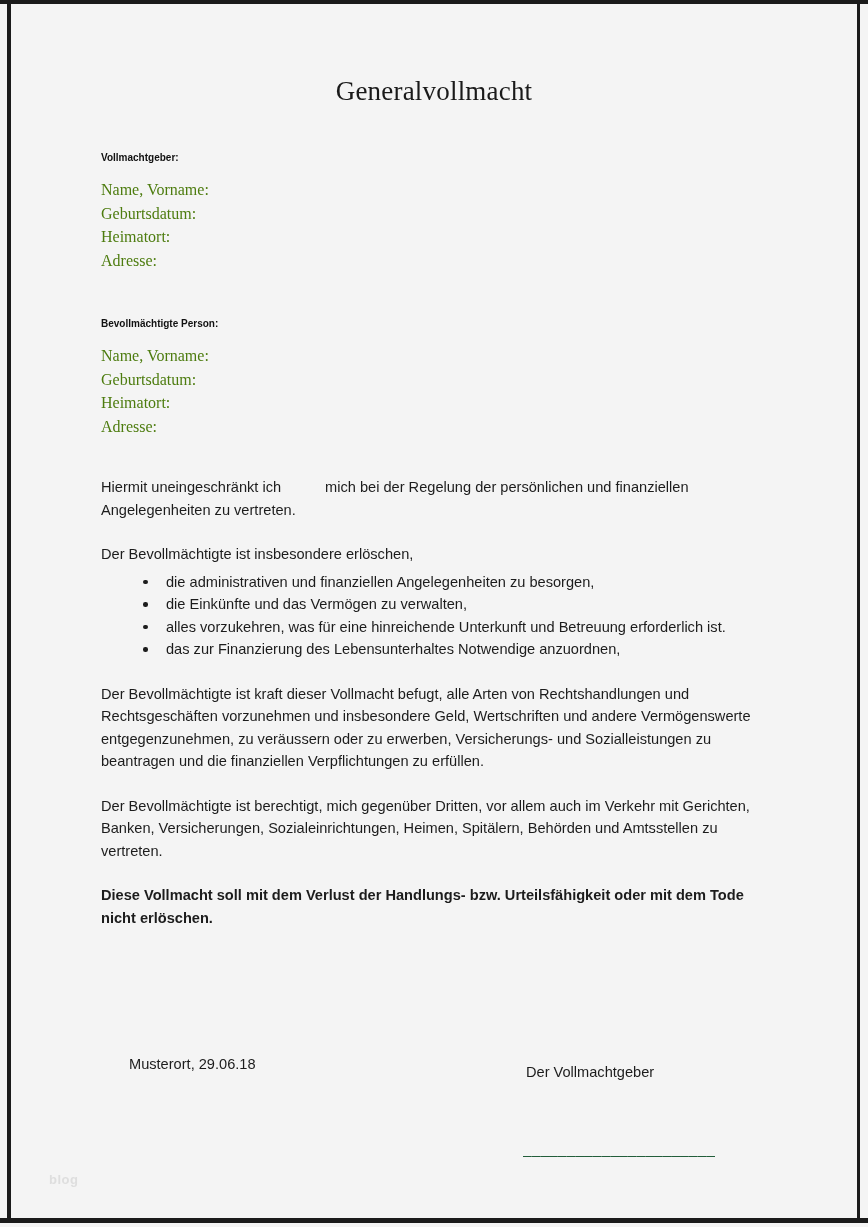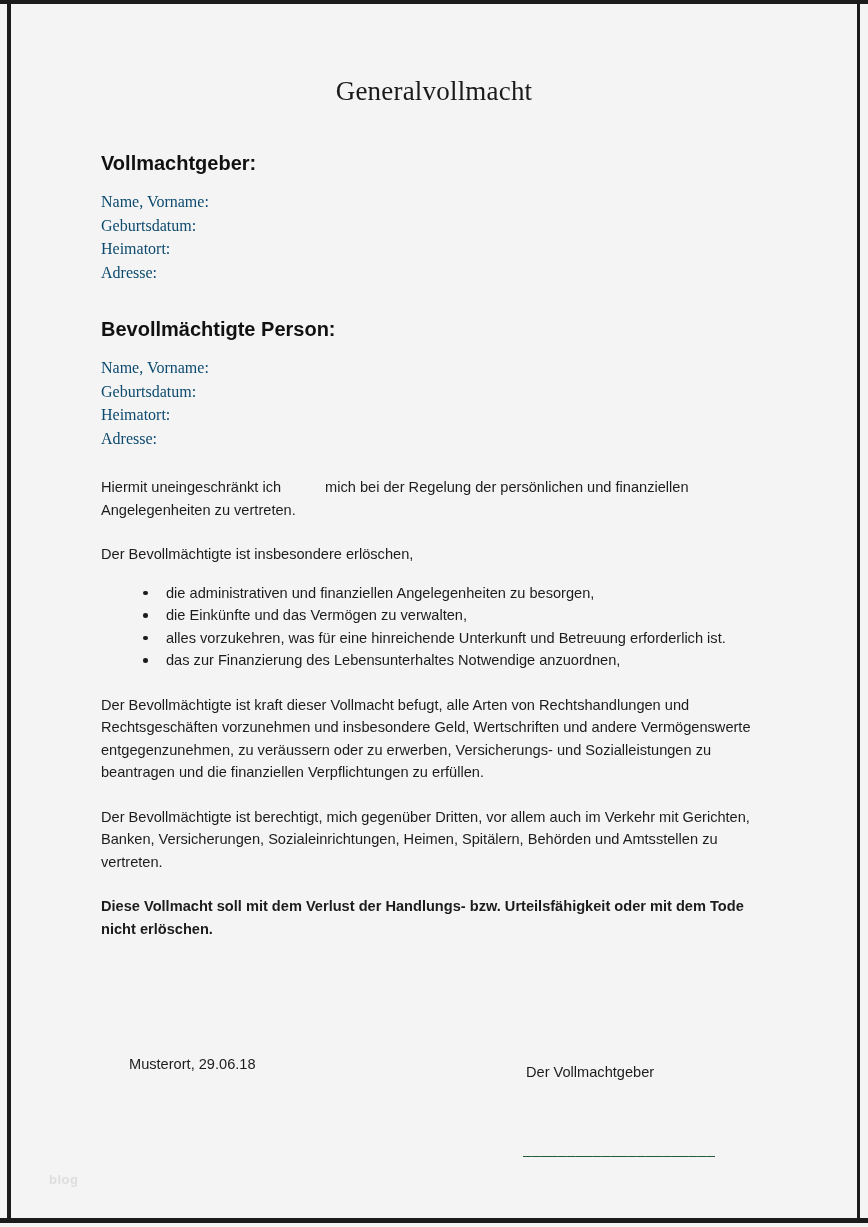--- a/index.html
+++ b/index.html
@@ -61,28 +61,28 @@
     position: absolute;
     left: 90px;
     width: 600px;
   }
   .party-block.giver     { top: 148px; }
   .party-block.appointee { top: 314px; }
 
   .party-heading {
     font-family: "Liberation Sans", sans-serif;
     font-weight: bold;
-    font-size: 20px;
+    font-size: 10px;
     color: #111111;
     margin-bottom: 15px;
   }
   .party-field {
     font-family: "Liberation Serif", serif;
     font-size: 16px;
-    color: #0c4a6e;
+    color: #4d7c0f;
     line-height: 23.5px;
   }
 
   
   .body-area {
     position: absolute;
     left: 90px;
     top: 472px;
     width: 680px;
     font-size: 14.6px;
@@ -95,21 +95,21 @@
   .para.tight { margin-bottom: 4px; }
   .para.bold  { font-weight: bold; }
 
   .fill-gap {
     display: inline-block;
     width: 44px;
   }
 
   .bullet-list {
     list-style: none;
-    margin: 16px 0 22px 0;
+    margin: 5px 0 22px 0;
     padding: 0;
   }
   .bullet-list li {
     position: relative;
     padding-left: 65px;
     margin: 0;
     line-height: 22.5px;
   }
   .bullet-dot {
     position: absolute;

